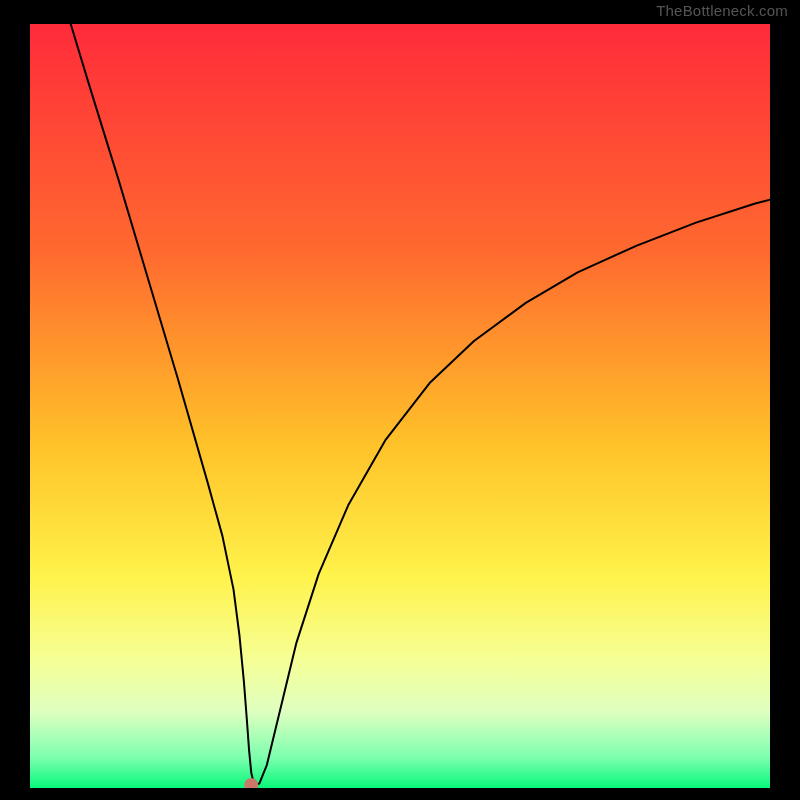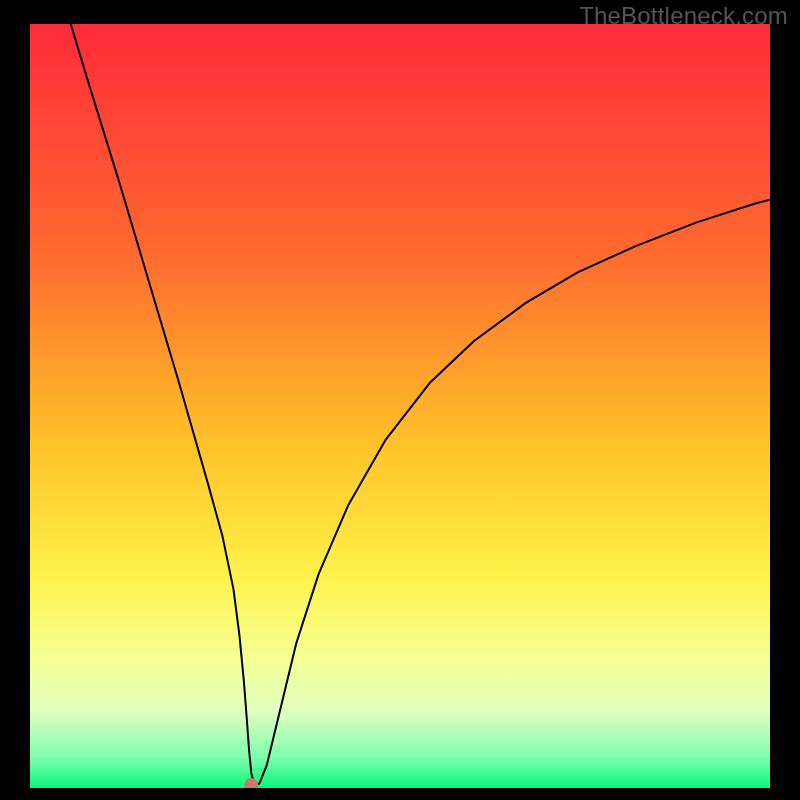--- a/index.html
+++ b/index.html
@@ -10,21 +10,21 @@
     background: #000;
     font-family: Arial, Helvetica, sans-serif;
     position: relative;
     overflow: hidden;
   }
   .watermark {
     position: absolute;
     top: 2px;
     right: 12px;
     color: #555;
-    font-size: 24px;
+    font-size: 15px;
     font-weight: 500;
     letter-spacing: 0.2px;
     z-index: 10;
   }
   .plot {
     position: absolute;
     top: 24px;
     left: 30px;
     width: 740px;
     height: 764px;

